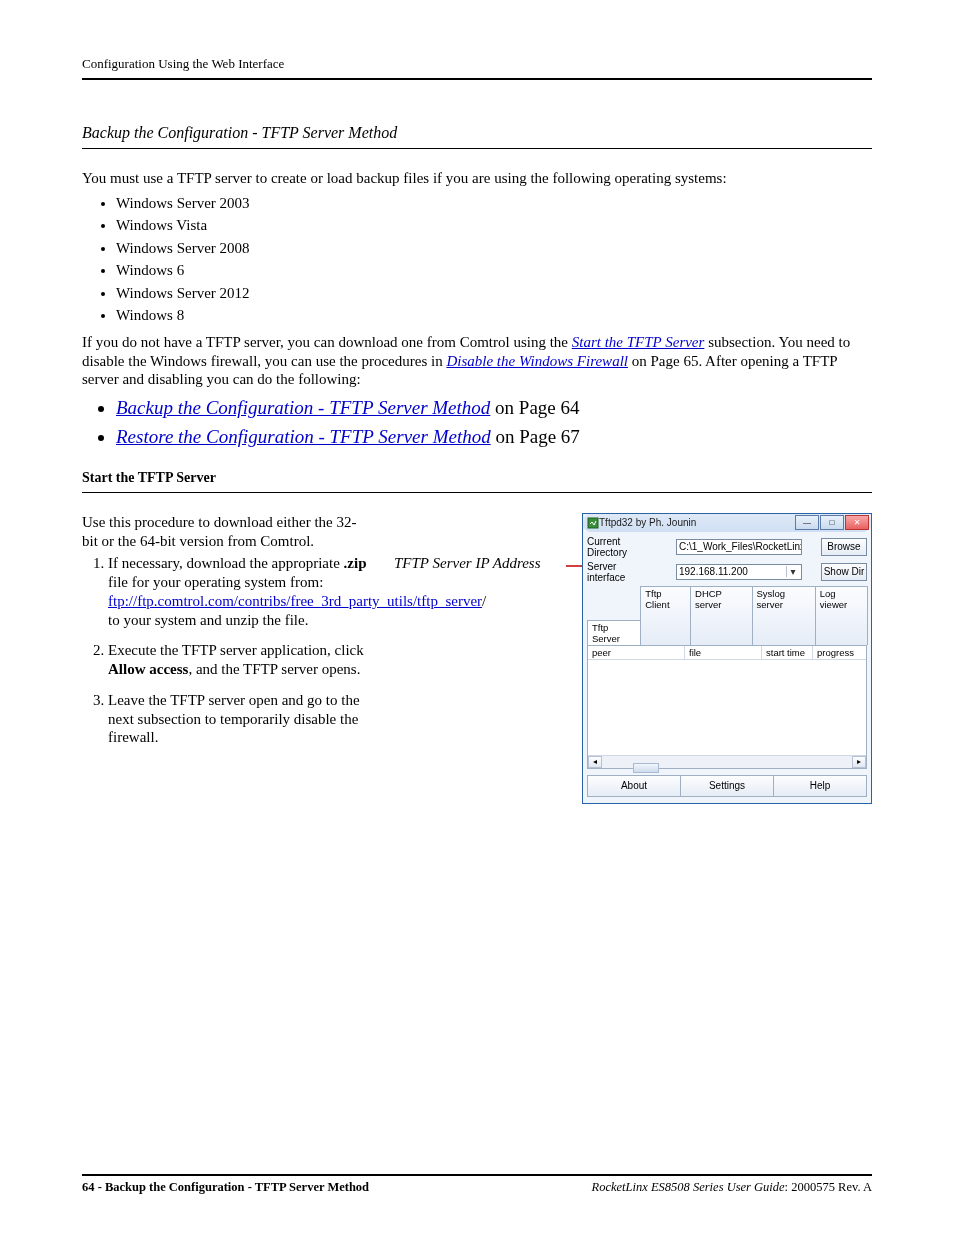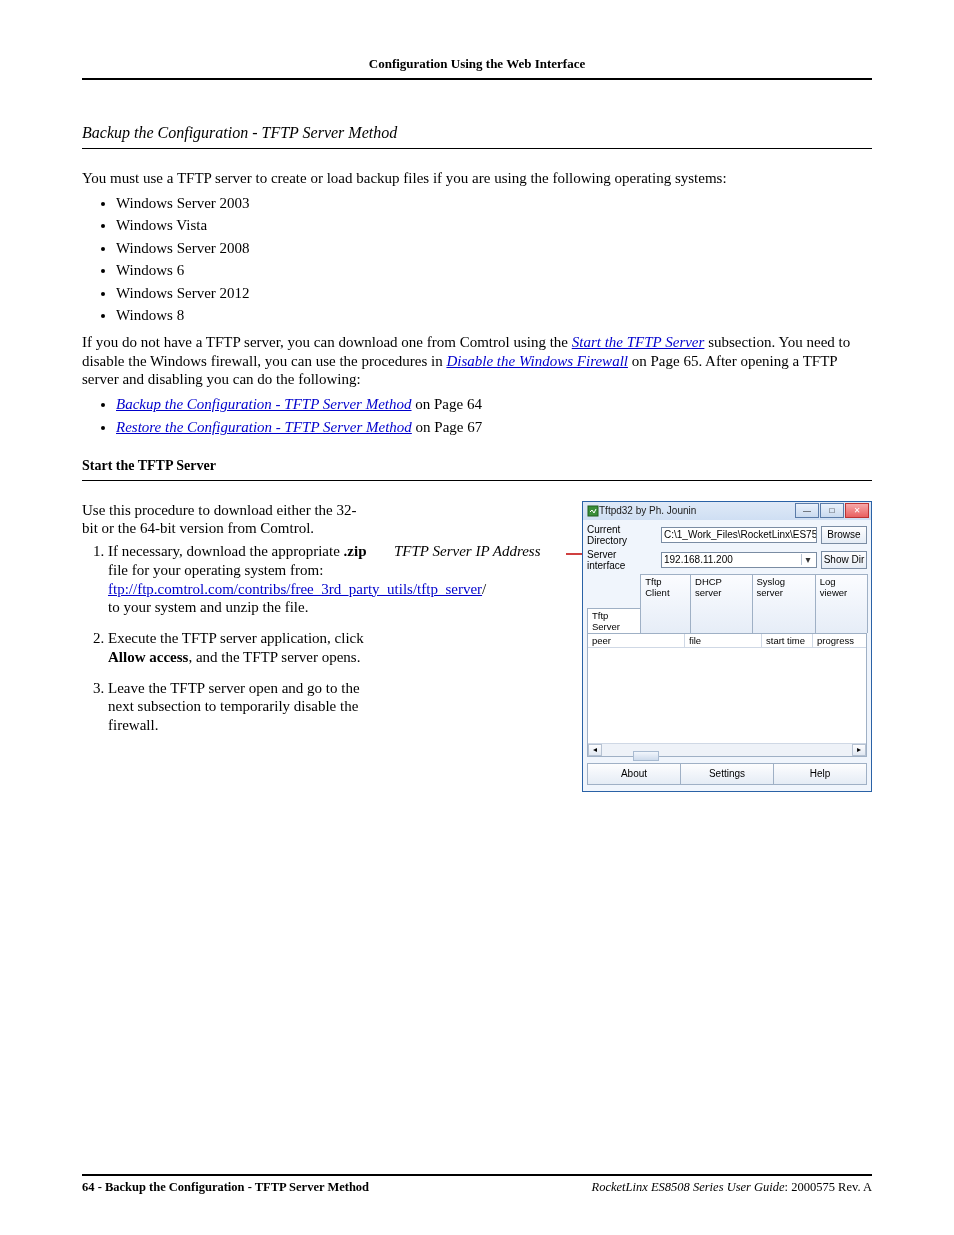--- a/index.html
+++ b/index.html
@@ -1,44 +1,44 @@
 <!DOCTYPE html>
 <html><head>
 <meta charset="utf-8">
 <style>
   @page { size: 954px 1235px; margin: 0; }
   html, body { margin: 0; padding: 0; width: 954px; height: 1235px; background: #fff; font-family: "Century Schoolbook", "New Century Schoolbook", Georgia, serif; color: #000; }
   .page { position: relative; box-sizing: border-box; width: 954px; height: 1235px; padding: 56px 82px 40px 82px; }
-  .running-head { font-weight: bold; font-size: 13px; margin-bottom: 6px; text-align: center; }
+  .running-head { font-weight: normal; font-size: 13px; margin-bottom: 6px; }
   .hr-thick { border: none; border-top: 2px solid #000; margin: 0 0 44px 0; }
   .section-title { font-style: italic; font-size: 16px; margin-bottom: 6px; }
   .hr-thin { border: none; border-top: 1px solid #000; margin: 0 0 20px 0; }
   p.body { font-size: 15px; line-height: 1.25; margin: 0 0 4px 0; }
   ul.os-list { margin: 2px 0 6px 0; padding-left: 34px; }
   ul.os-list li { font-size: 15px; line-height: 1.5; list-style-type: disc; }
   ul.bullets { margin: 4px 0 8px 0; padding-left: 34px; }
-  ul.bullets li { font-size: 15px; line-height: 1.55; list-style-type: disc; }
+  ul.bullets li { font-size: 19px; line-height: 1.55; list-style-type: disc; }
   a.x-link { color: #0000cc; text-decoration: underline; font-style: italic; }
   a.ftp-link { color: #0000cc; }
   .subheading { font-weight: bold; font-size: 14px; margin: 18px 0 12px 0; }
   .two-col { display: flex; align-items: flex-start; gap: 16px; }
   .left-col { width: 290px; }
   .right-col { flex: 1; position: relative; }
   .caption { font-style: italic; font-size: 15px; position: absolute; left: 6px; top: 42px; white-space: nowrap; }
   .arrow-svg { position: absolute; left: 178px; top: 48px; }
   ol.steps { margin: 4px 0 0 0; padding-left: 26px; }
   ol.steps > li { font-size: 15px; line-height: 1.25; margin-bottom: 12px; }
   .app-window { position: absolute; top: 0; right: 0; width: 288px; border: 1px solid #2a62a6; box-shadow: 0 0 0 1px #e6effa inset; font-family: "Segoe UI", Tahoma, sans-serif; font-size: 10px; background: #f4f9ff; }
-  .titlebar { display: flex; align-items: center; height: 18px; background: linear-gradient(#dfe9f7,#cfdff3); padding: 0 2px 0 4px; }
+  .titlebar { display: flex; align-items: center; height: 18px; background: linear-gradient(#dfe9f7,#cfdff3); padding: 0 2px 0 4px; border-radius: 8px; }
   .title-text { flex: 1; font-size: 10px; color: #1a1a1a; }
   .winbtns { display: flex; gap: 1px; }
   .winbtn { width: 22px; height: 13px; border: 1px solid #5a7ba8; background: linear-gradient(#eaf1fb,#c9daef); display: flex; align-items: center; justify-content: center; font-size: 8px; line-height: 1; }
   .winbtn.close { background: linear-gradient(#f7a9a9,#e96060); border-color: #b33; color: #fff; }
   .client { padding: 4px 4px 6px 4px; background: #f0f5fc; }
-  .row { display: flex; align-items: center; margin-bottom: 3px; gap: 4px; }
+  .row { display: flex; align-items: center; margin-bottom: 3px; gap: 19px; }
   .lbl { width: 70px; font-size: 10px; color: #000; }
   .field { flex: 1; height: 14px; border: 1px solid #7a8ca3; background: #fff; font-size: 10px; padding: 0 2px; display: flex; align-items: center; overflow: hidden; white-space: nowrap; }
   .field .dd { margin-left: auto; width: 12px; text-align: center; border-left: 1px solid #b6c2d2; color: #333; }
   .btn { height: 16px; width: 44px; border: 1px solid #7a8ca3; background: linear-gradient(#fdfdfe,#e5ecf5); font-size: 10px; display: flex; align-items: center; justify-content: center; }
   .tabs { display: flex; margin-top: 2px; }
   .tab { border: 1px solid #9fb0c5; border-bottom: none; padding: 1px 4px; font-size: 9.5px; background: linear-gradient(#fbfcff,#e6edf7); margin-right: -1px; }
   .tab.active { background: #fff; position: relative; z-index: 2; margin-top: 34px; }
   .panel { border: 1px solid #9fb0c5; height: 122px; background: #fff; position: relative; }
   .cols { display: flex; font-size: 9.5px; border-bottom: 1px solid #cfd8e5; }
   .cols span { padding: 1px 4px; border-right: 1px solid #cfd8e5; }

